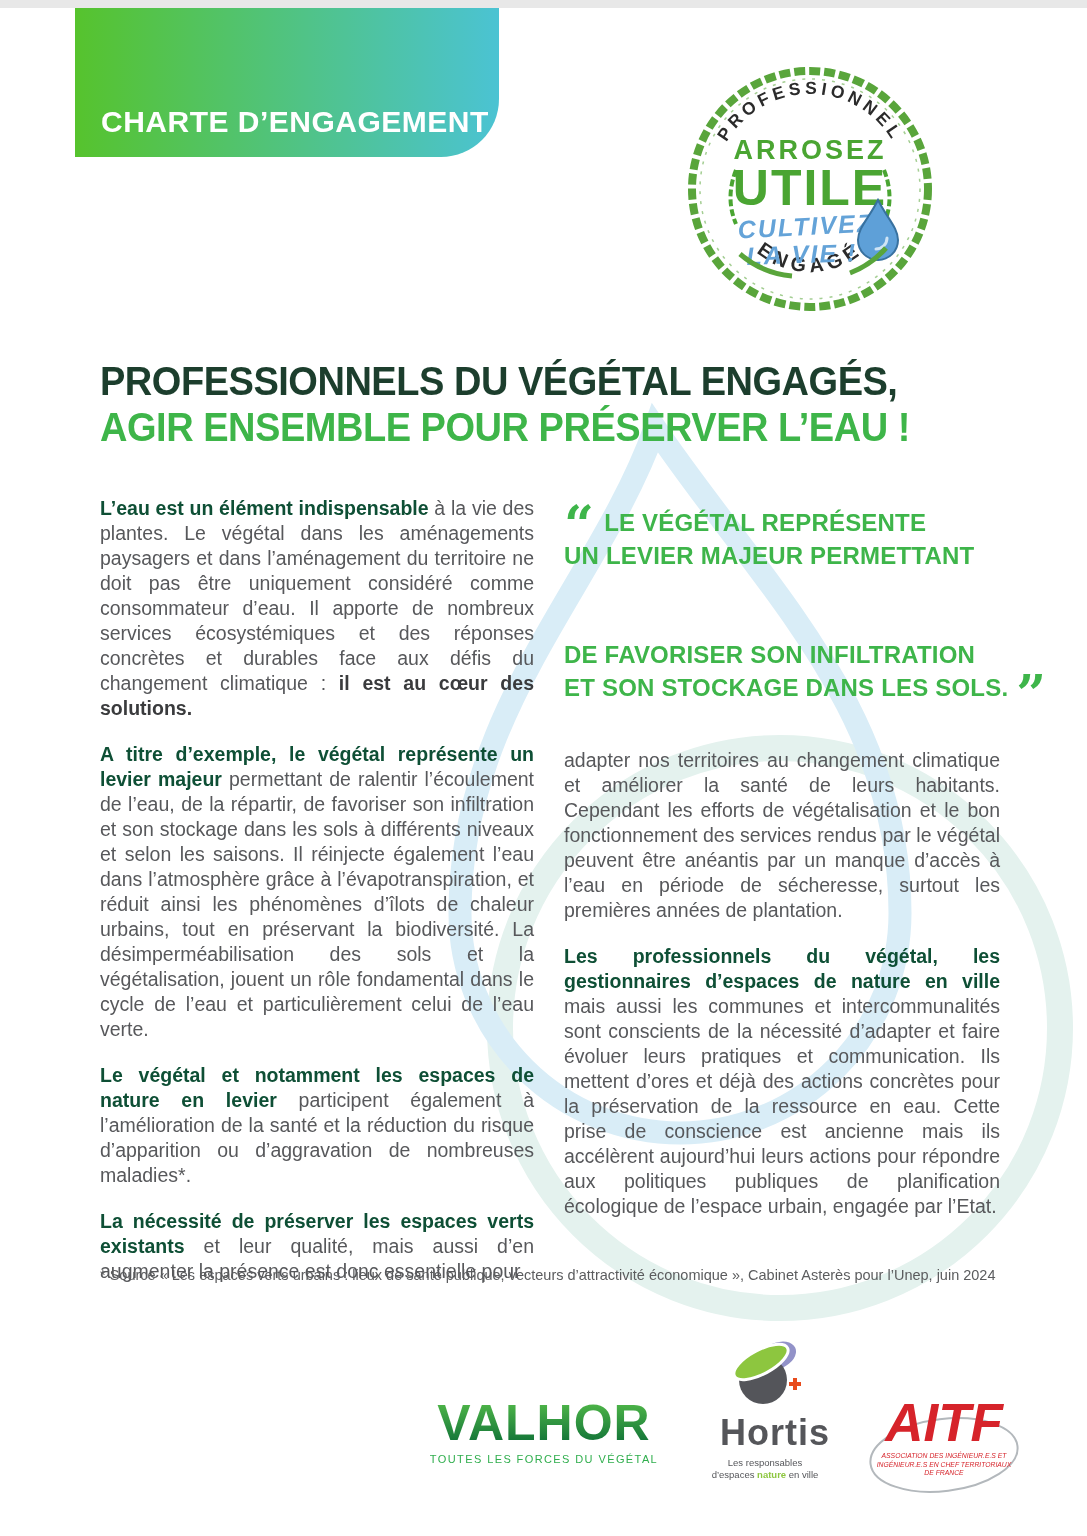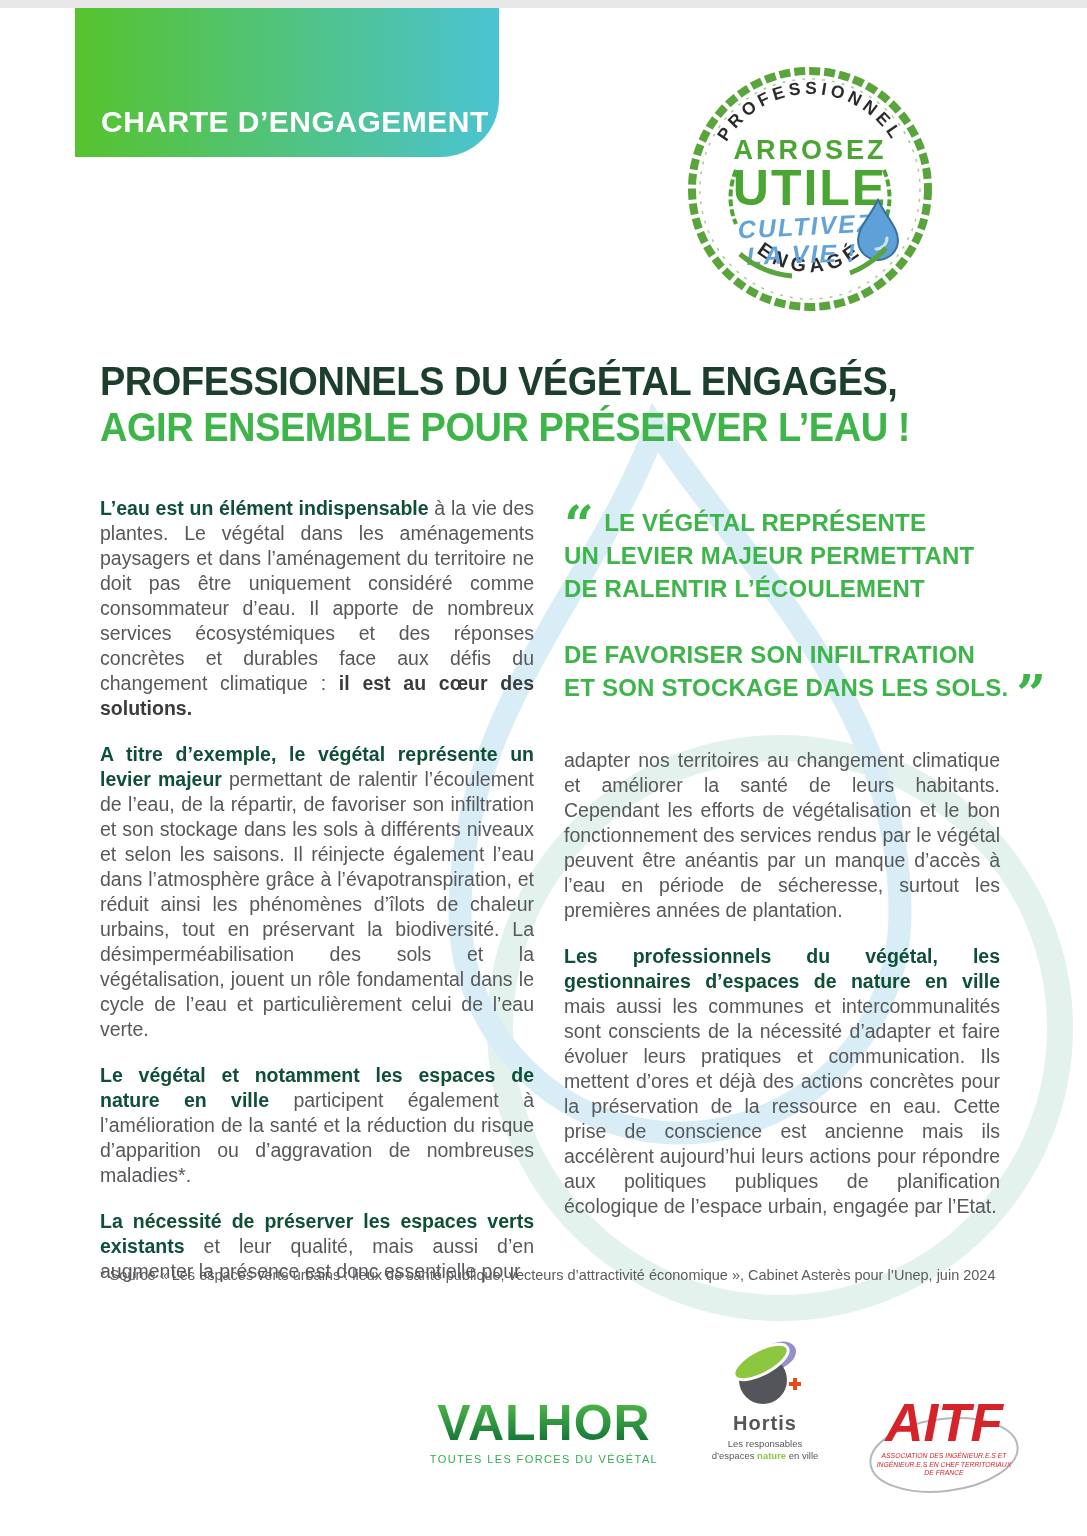--- a/index.html
+++ b/index.html
@@ -55,21 +55,21 @@
   
   .logo-valhor{position:absolute;left:424px;top:1390px;width:240px;text-align:center;}
   .valhor-word{
     font-size:50px;font-weight:700;letter-spacing:1px;line-height:1;
     background:linear-gradient(180deg,#55bd4a 0%,#0a6b36 100%);
     -webkit-background-clip:text;background-clip:text;
     color:transparent;-webkit-text-fill-color:transparent;
   }
   .valhor-tag{font-size:11px;font-weight:400;color:#2fae4d;letter-spacing:1.4px;margin-top:5px;}
   .logo-hortis{position:absolute;left:700px;top:1330px;width:130px;text-align:center;}
-  .hortis-word{font-size:20px;font-weight:700;color:#55565a;letter-spacing:1px;margin-top:-4px;}
+  .hortis-word{font-size:36px;font-weight:700;color:#55565a;letter-spacing:1px;margin-top:-4px;text-align:right;}
   .hortis-tag{font-size:9.5px;line-height:12px;color:#55565a;margin-top:3px;}
   .hortis-tag .hl{color:#8dc63f;font-weight:700;}
   .logo-aitf{position:absolute;left:866px;top:1388px;width:156px;text-align:center;}
   .aitf-ellipse{position:absolute;left:-2px;top:14px;}
   .aitf-word{position:relative;font-size:53px;font-weight:800;font-style:italic;color:#d6232a;line-height:1;}
   .aitf-tag{position:relative;font-size:6.8px;line-height:8.6px;font-style:italic;color:#d6232a;margin-top:3px;}
 </style>
 </head>
 <body>
 
@@ -112,29 +112,29 @@
   </svg>
 
   <div class="main-title">
     <div class="t1">PROFESSIONNELS DU VÉGÉTAL ENGAGÉS,</div>
     <div class="t2">AGIR ENSEMBLE POUR PRÉSERVER L’EAU !</div>
   </div>
 
   <div class="col col-left">
     <p class="para"><span class="lead">L’eau est un élément indispensable</span><span> à la vie des plantes. Le végétal dans les aménagements paysagers et dans l’aménagement du territoire ne doit pas être uniquement considéré comme consommateur d’eau. Il apporte de nombreux services écosystémiques et des réponses concrètes et durables face aux défis du changement climatique : </span><span class="tail">il est au cœur des solutions.</span></p>
     <p class="para"><span class="lead">A titre d’exemple, le végétal représente un levier majeur</span><span> permettant de ralentir l’écoulement de l’eau, de la répartir, de favoriser son infiltration et son stockage dans les sols à différents niveaux et selon les saisons. Il réinjecte également l’eau dans l’atmosphère grâce à l’évapotranspiration, et réduit ainsi les phénomènes d’îlots de chaleur urbains, tout en préservant la biodiversité. La désimperméabilisation des sols et la végétalisation, jouent un rôle fondamental dans le cycle de l’eau et particulièrement celui de l’eau verte.</span></p>
-    <p class="para"><span class="lead">Le végétal et notamment les espaces de nature en ville</span><span> participent également à l’amélioration de la santé et la réduction du risque d’apparition ou d’aggravation de nombreuses maladies*.</span></p>
+    <p class="para"><span class="lead">Le végétal et notamment les espaces de nature en levier</span><span> participent également à l’amélioration de la santé et la réduction du risque d’apparition ou d’aggravation de nombreuses maladies*.</span></p>
     <p class="para"><span class="lead">La nécessité de préserver les espaces verts existants</span><span> et leur qualité, mais aussi d’en augmenter la présence est donc essentielle pour</span></p>
   </div>
 
   <div class="col col-right">
     <div class="quote">
       <span class="qmark open">“</span><span class="qline">LE VÉGÉTAL REPRÉSENTE</span><br>
       <span class="qline">UN LEVIER MAJEUR PERMETTANT</span><br>
-      <span class="qline">DE RALENTIR L’ÉCOULEMENT</span><br>
+      <br>
       <br>
       <span class="qline">DE FAVORISER SON INFILTRATION</span><br>
       <span class="qline">ET SON STOCKAGE DANS LES SOLS.</span><span class="qmark close">”</span>
     </div>
     <p class="para"><span>adapter nos territoires au changement climatique et améliorer la santé de leurs habitants. Cependant les efforts de végétalisation et le bon fonctionnement des services rendus par le végétal peuvent être anéantis par un manque d’accès à l’eau en période de sécheresse, surtout les premières années de plantation.</span></p>
     <p class="para"><span class="lead">Les professionnels du végétal, les gestionnaires d’espaces de nature en ville</span><span> mais aussi les communes et intercommunalités sont conscients de la nécessité d’adapter et faire évoluer leurs pratiques et communication. Ils mettent d’ores et déjà des actions concrètes pour la préservation de la ressource en eau. Cette prise de conscience est ancienne mais ils accélèrent aujourd’hui leurs actions pour répondre aux politiques publiques de planification écologique de l’espace urbain, engagée par l’Etat.</span></p>
   </div>
 
   <div class="footnote">* Source « Les espaces verts urbains : lieux de santé publique, vecteurs d’attractivité économique », Cabinet Asterès pour l’Unep, juin 2024</div>
 

